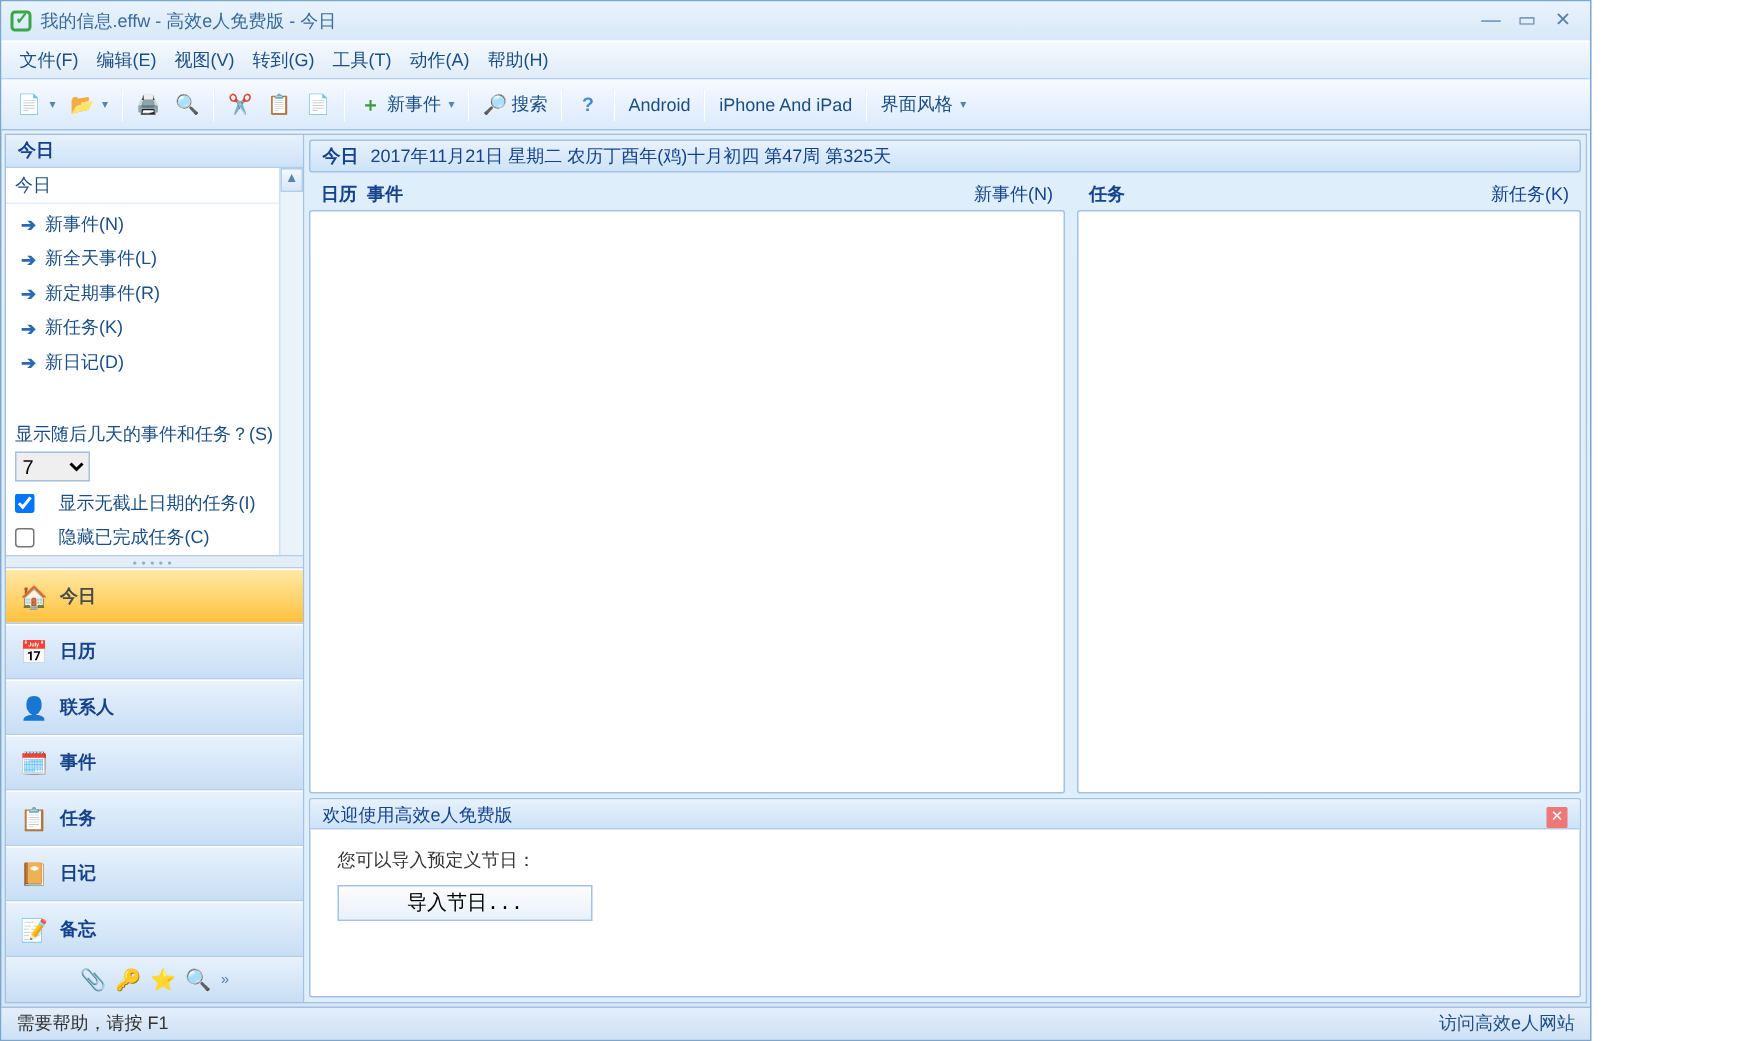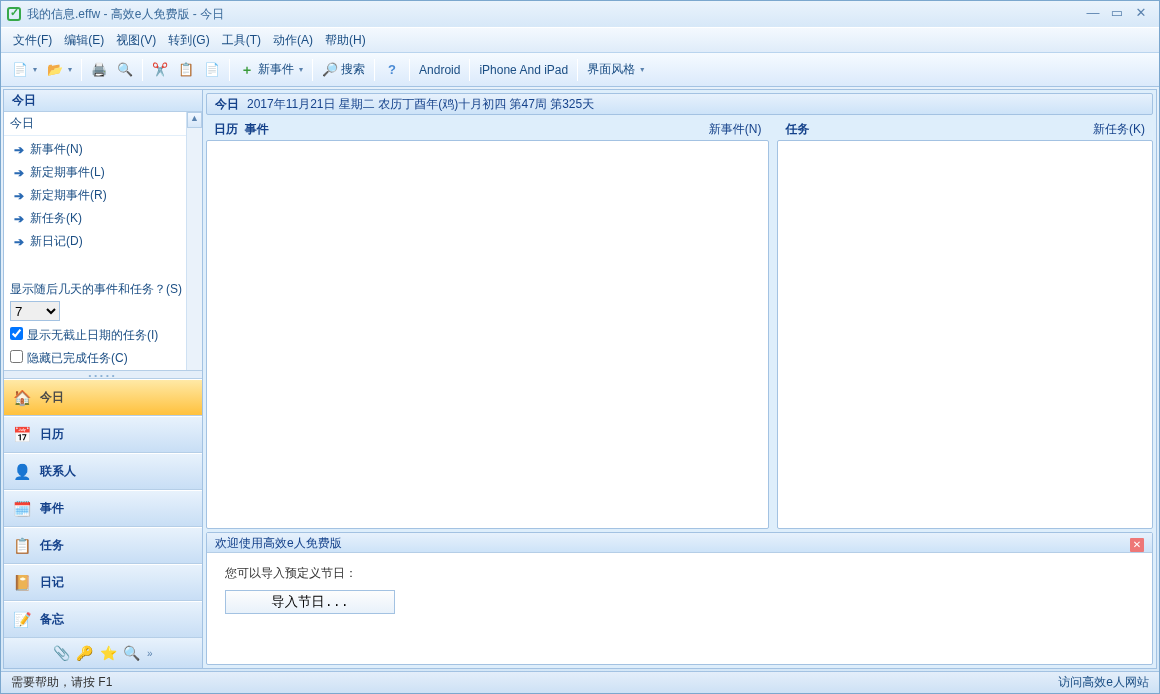--- a/index.html
+++ b/index.html
@@ -1,18 +1,18 @@
 <!DOCTYPE html>
 <html><head>
 <meta charset="utf-8">
 <style>
 * { box-sizing: border-box; margin: 0; padding: 0; }
 body { font-family: "Microsoft YaHei", Tahoma, sans-serif; font-size: 12px; background: #fff; }
 
-.window { width: 1160px; height: 694px; border: 1px solid #7ba7ce; display: flex; flex-direction: column; background: linear-gradient(#e9f2fb, #d5e7f7); }
+.window { width: 1061px; height: 694px; border: 1px solid #7ba7ce; display: flex; flex-direction: column; background: linear-gradient(#e9f2fb, #d5e7f7); }
 
 .titlebar { height: 26px; background: linear-gradient(#eaf3fc, #d7e8f8); display: flex; align-items: center; padding: 0 6px; font-size: 12px; color: #3a6a9a; }
 .titlebar .app-icon { width: 14px; height: 14px; border: 2px solid #36a848; border-radius: 3px; margin-right: 6px; position: relative; }
 .titlebar .app-icon:after { content: "✓"; position: absolute; top: -3px; left: 1px; color: #36a848; font-size: 11px; font-weight: bold; }
 .titlebar .spacer { flex: 1; }
 .titlebar .winbtn { width: 24px; height: 18px; text-align: center; color: #5a82ae; cursor: pointer; font-size: 13px; }
 
 .menubar { height: 26px; background: linear-gradient(#f4f9fe, #dfecf9); display: flex; align-items: center; padding: 0 6px; border-top: 1px solid #fff; border-bottom: 1px solid #b9d4ee; }
 .menubar .mitem { padding: 2px 6px; color: #1b4e84; cursor: pointer; }
 
@@ -27,21 +27,21 @@
 .sidebar { width: 199px; display: flex; flex-direction: column; border-right: 1px solid #a3c2e2; background: linear-gradient(#eaf3fc, #deeefb); }
 .sb-header { height: 22px; background: linear-gradient(#e7f1fc, #cde3f8); border-bottom: 1px solid #b5cee7; padding: 0 8px; display: flex; align-items: center; color: #15428b; font-weight: bold; }
 .sb-pane { flex: 1; background: #fff; position: relative; overflow: hidden; border-bottom: 1px solid #b5cee7; }
 .sb-pane-title { padding: 3px 6px; color: #1b4e84; background: #fff; border-bottom: 1px solid #e2eef9; }
 .sb-list { padding: 2px 0; }
 .sb-link { display: flex; align-items: center; padding: 3px 10px; color: #1b4e84; cursor: pointer; gap: 6px; }
 .sb-link .arrow { color: #2a6ab3; font-weight: bold; }
 .sb-form { padding: 6px 6px; color: #1b4e84; }
 .sb-form label { display: block; margin-top: 20px; }
 .sb-form select { width: 50px; height: 20px; border: 1px solid #a3c2e2; margin-top: 3px; }
-.sb-form .chk { display: flex; align-items: flex-start; gap: 4px; margin-top: 6px; }
+.sb-form .chk { display: flex; align-items: center; gap: 16px; margin-top: 6px; }
 .sb-scroll { position: absolute; right: 0; top: 0; bottom: 0; width: 16px; background: #eaf2fa; border-left: 1px solid #cfe1f3; }
 .sb-scroll .sbtn { height: 16px; background: linear-gradient(#f2f8ff, #d6e7f8); border: 1px solid #b4cee7; font-size: 9px; text-align: center; color: #5a82ae; }
 .sb-grip { height: 8px; text-align: center; font-size: 8px; color: #8ab0d4; letter-spacing: 3px; background: #e4eef9; border-bottom: 1px solid #b5cee7; }
 
 .navbtn { height: 37px; display: flex; align-items: center; gap: 8px; padding: 0 10px; border-top: 1px solid #fff; border-bottom: 1px solid #b5cee7; cursor: pointer; color: #15428b; font-weight: bold; background: linear-gradient(#e8f2fc, #c8def5); }
 .navbtn.active { background: linear-gradient(#ffe9a6, #ffc13d); color: #4a4a4a; }
 .navicon { width: 18px; height: 18px; display: inline-flex; align-items: center; justify-content: center; font-size: 15px; }
 .sb-bottom { height: 30px; display: flex; align-items: center; justify-content: center; gap: 6px; background: linear-gradient(#e8f2fc, #c8def5); }
 .sb-bottom .mini { font-size: 14px; cursor: pointer; }
 
@@ -153,21 +153,21 @@
       <div class="sb-header">今日</div>
       <div class="sb-pane">
         <div class="sb-pane-title">今日</div>
         <div class="sb-list">
           <div class="sb-link">
               <span class="arrow">➔</span>
               <span>新事件(N)</span>
             </div>
           <div class="sb-link">
               <span class="arrow">➔</span>
-              <span>新定期事件(L)</span>
+              <span>新全天事件(L)</span>
             </div>
           <div class="sb-link">
               <span class="arrow">➔</span>
               <span>新定期事件(R)</span>
             </div>
           <div class="sb-link">
               <span class="arrow">➔</span>
               <span>新任务(K)</span>
             </div>
           <div class="sb-link">

